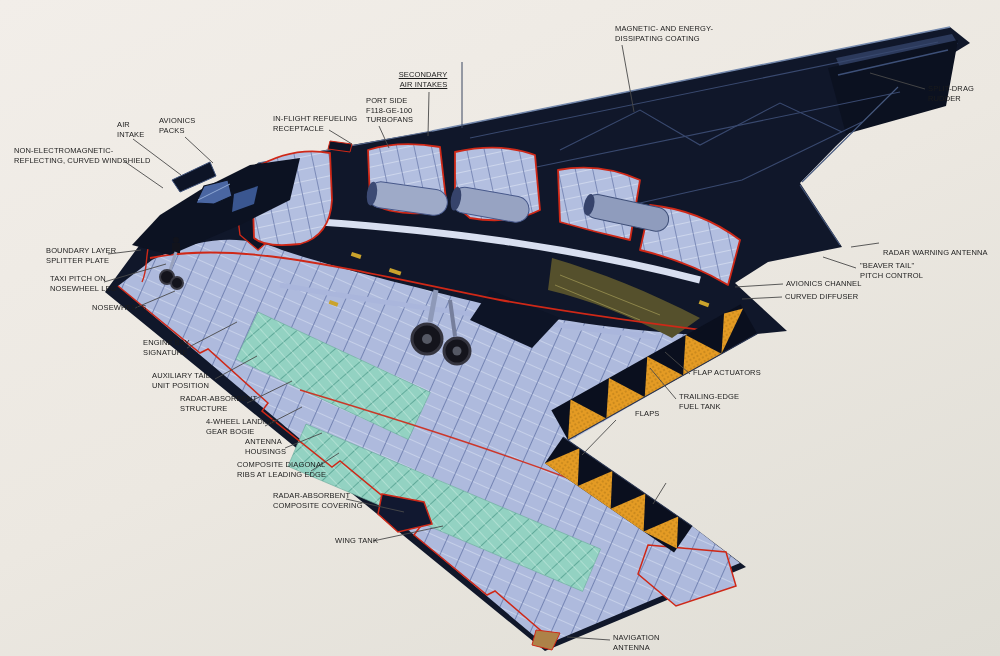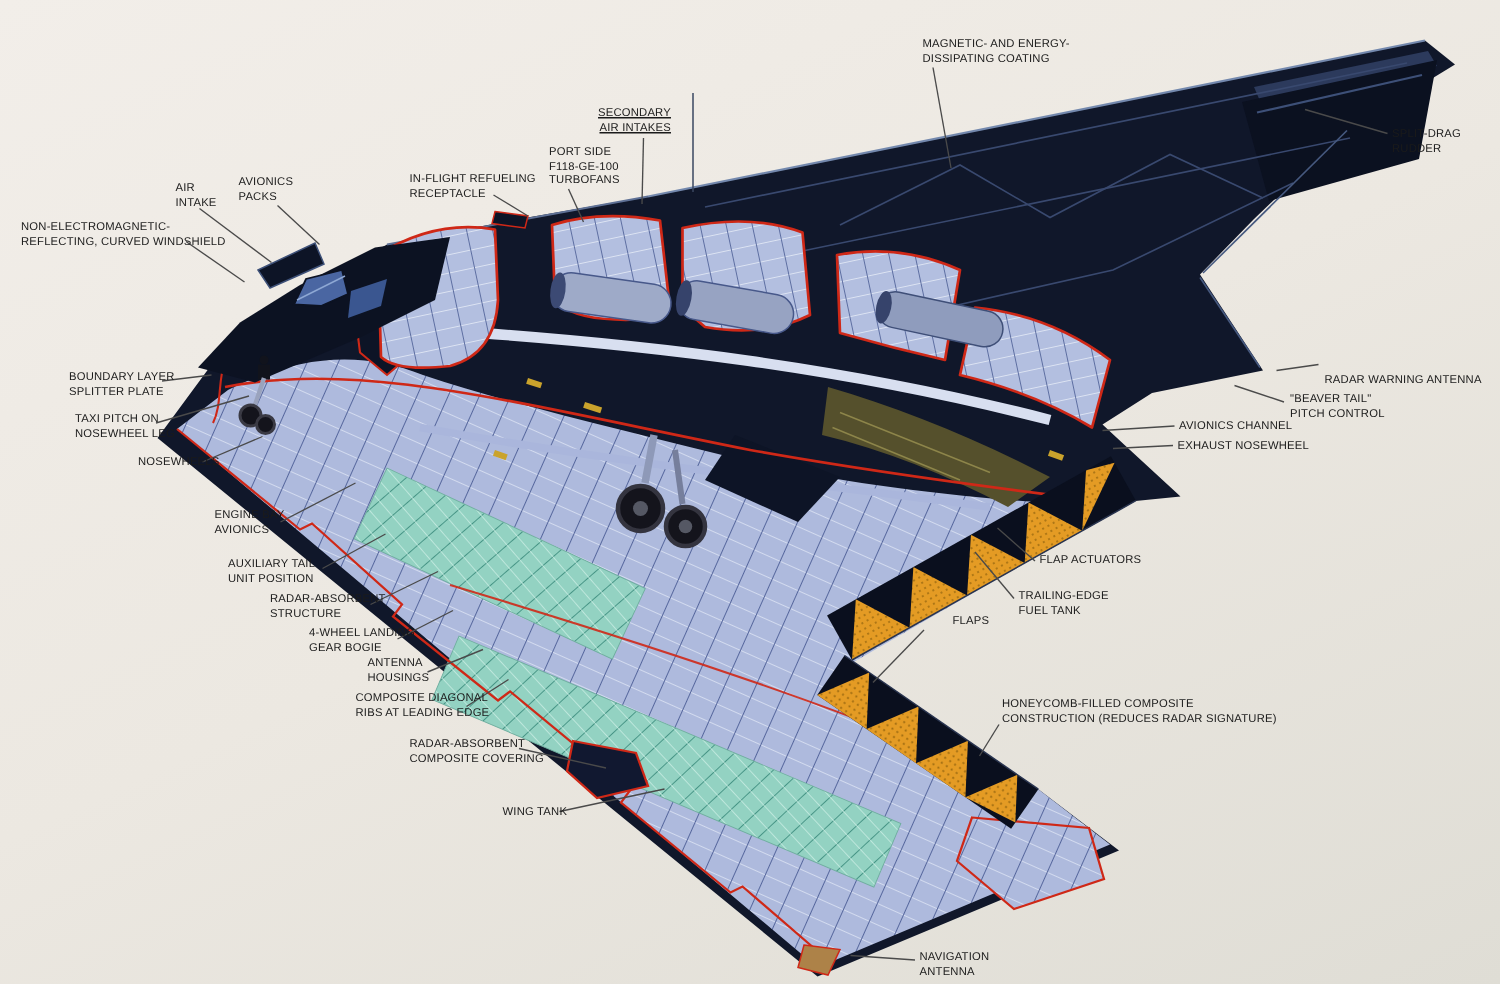--- a/index.html
+++ b/index.html
@@ -227,41 +227,39 @@
 <div class="callout" style="left:117px;top:120px">AIR
 INTAKE</div>
 <div class="callout" style="left:14px;top:146px">NON-ELECTROMAGNETIC-
 REFLECTING, CURVED WINDSHIELD</div>
 <div class="callout" style="left:46px;top:246px">BOUNDARY LAYER
 SPLITTER PLATE</div>
 <div class="callout" style="left:50px;top:274px">TAXI PITCH ON
 NOSEWHEEL LEG</div>
 <div class="callout" style="left:92px;top:303px">NOSEWHEELS</div>
 <div class="callout" style="left:143px;top:338px">ENGINE BAY
-AVIONICS</div>
+SIGNATURE</div>
 <div class="callout" style="left:152px;top:371px">AUXILIARY TAIL
 UNIT POSITION</div>
 <div class="callout" style="left:180px;top:394px">RADAR-ABSORBENT
 STRUCTURE</div>
 <div class="callout" style="left:206px;top:417px">4-WHEEL LANDING
 GEAR BOGIE</div>
 <div class="callout" style="left:245px;top:437px">ANTENNA
 HOUSINGS</div>
 <div class="callout" style="left:237px;top:460px">COMPOSITE DIAGONAL
 RIBS AT LEADING EDGE</div>
 <div class="callout" style="left:273px;top:491px">RADAR-ABSORBENT
 COMPOSITE COVERING</div>
 <div class="callout" style="left:335px;top:536px">WING TANK</div>
 <div class="callout" style="left:883px;top:248px">RADAR WARNING ANTENNA</div>
 <div class="callout" style="left:860px;top:261px">"BEAVER TAIL"
 PITCH CONTROL</div>
 <div class="callout" style="left:786px;top:279px">AVIONICS CHANNEL</div>
-<div class="callout" style="left:785px;top:292px">EXHAUST NOSEWHEEL</div>
+<div class="callout" style="left:785px;top:292px">CURVED DIFFUSER</div>
 <div class="callout" style="left:693px;top:368px">FLAP ACTUATORS</div>
 <div class="callout" style="left:679px;top:392px">TRAILING-EDGE
 FUEL TANK</div>
 <div class="callout" style="left:635px;top:409px">FLAPS</div>
-<div class="callout" style="left:668px;top:464px">HONEYCOMB-FILLED COMPOSITE
-CONSTRUCTION (REDUCES RADAR SIGNATURE)</div>
 <div class="callout" style="left:613px;top:633px">NAVIGATION
 ANTENNA</div>
 
 </div>
 
 </body></html>

